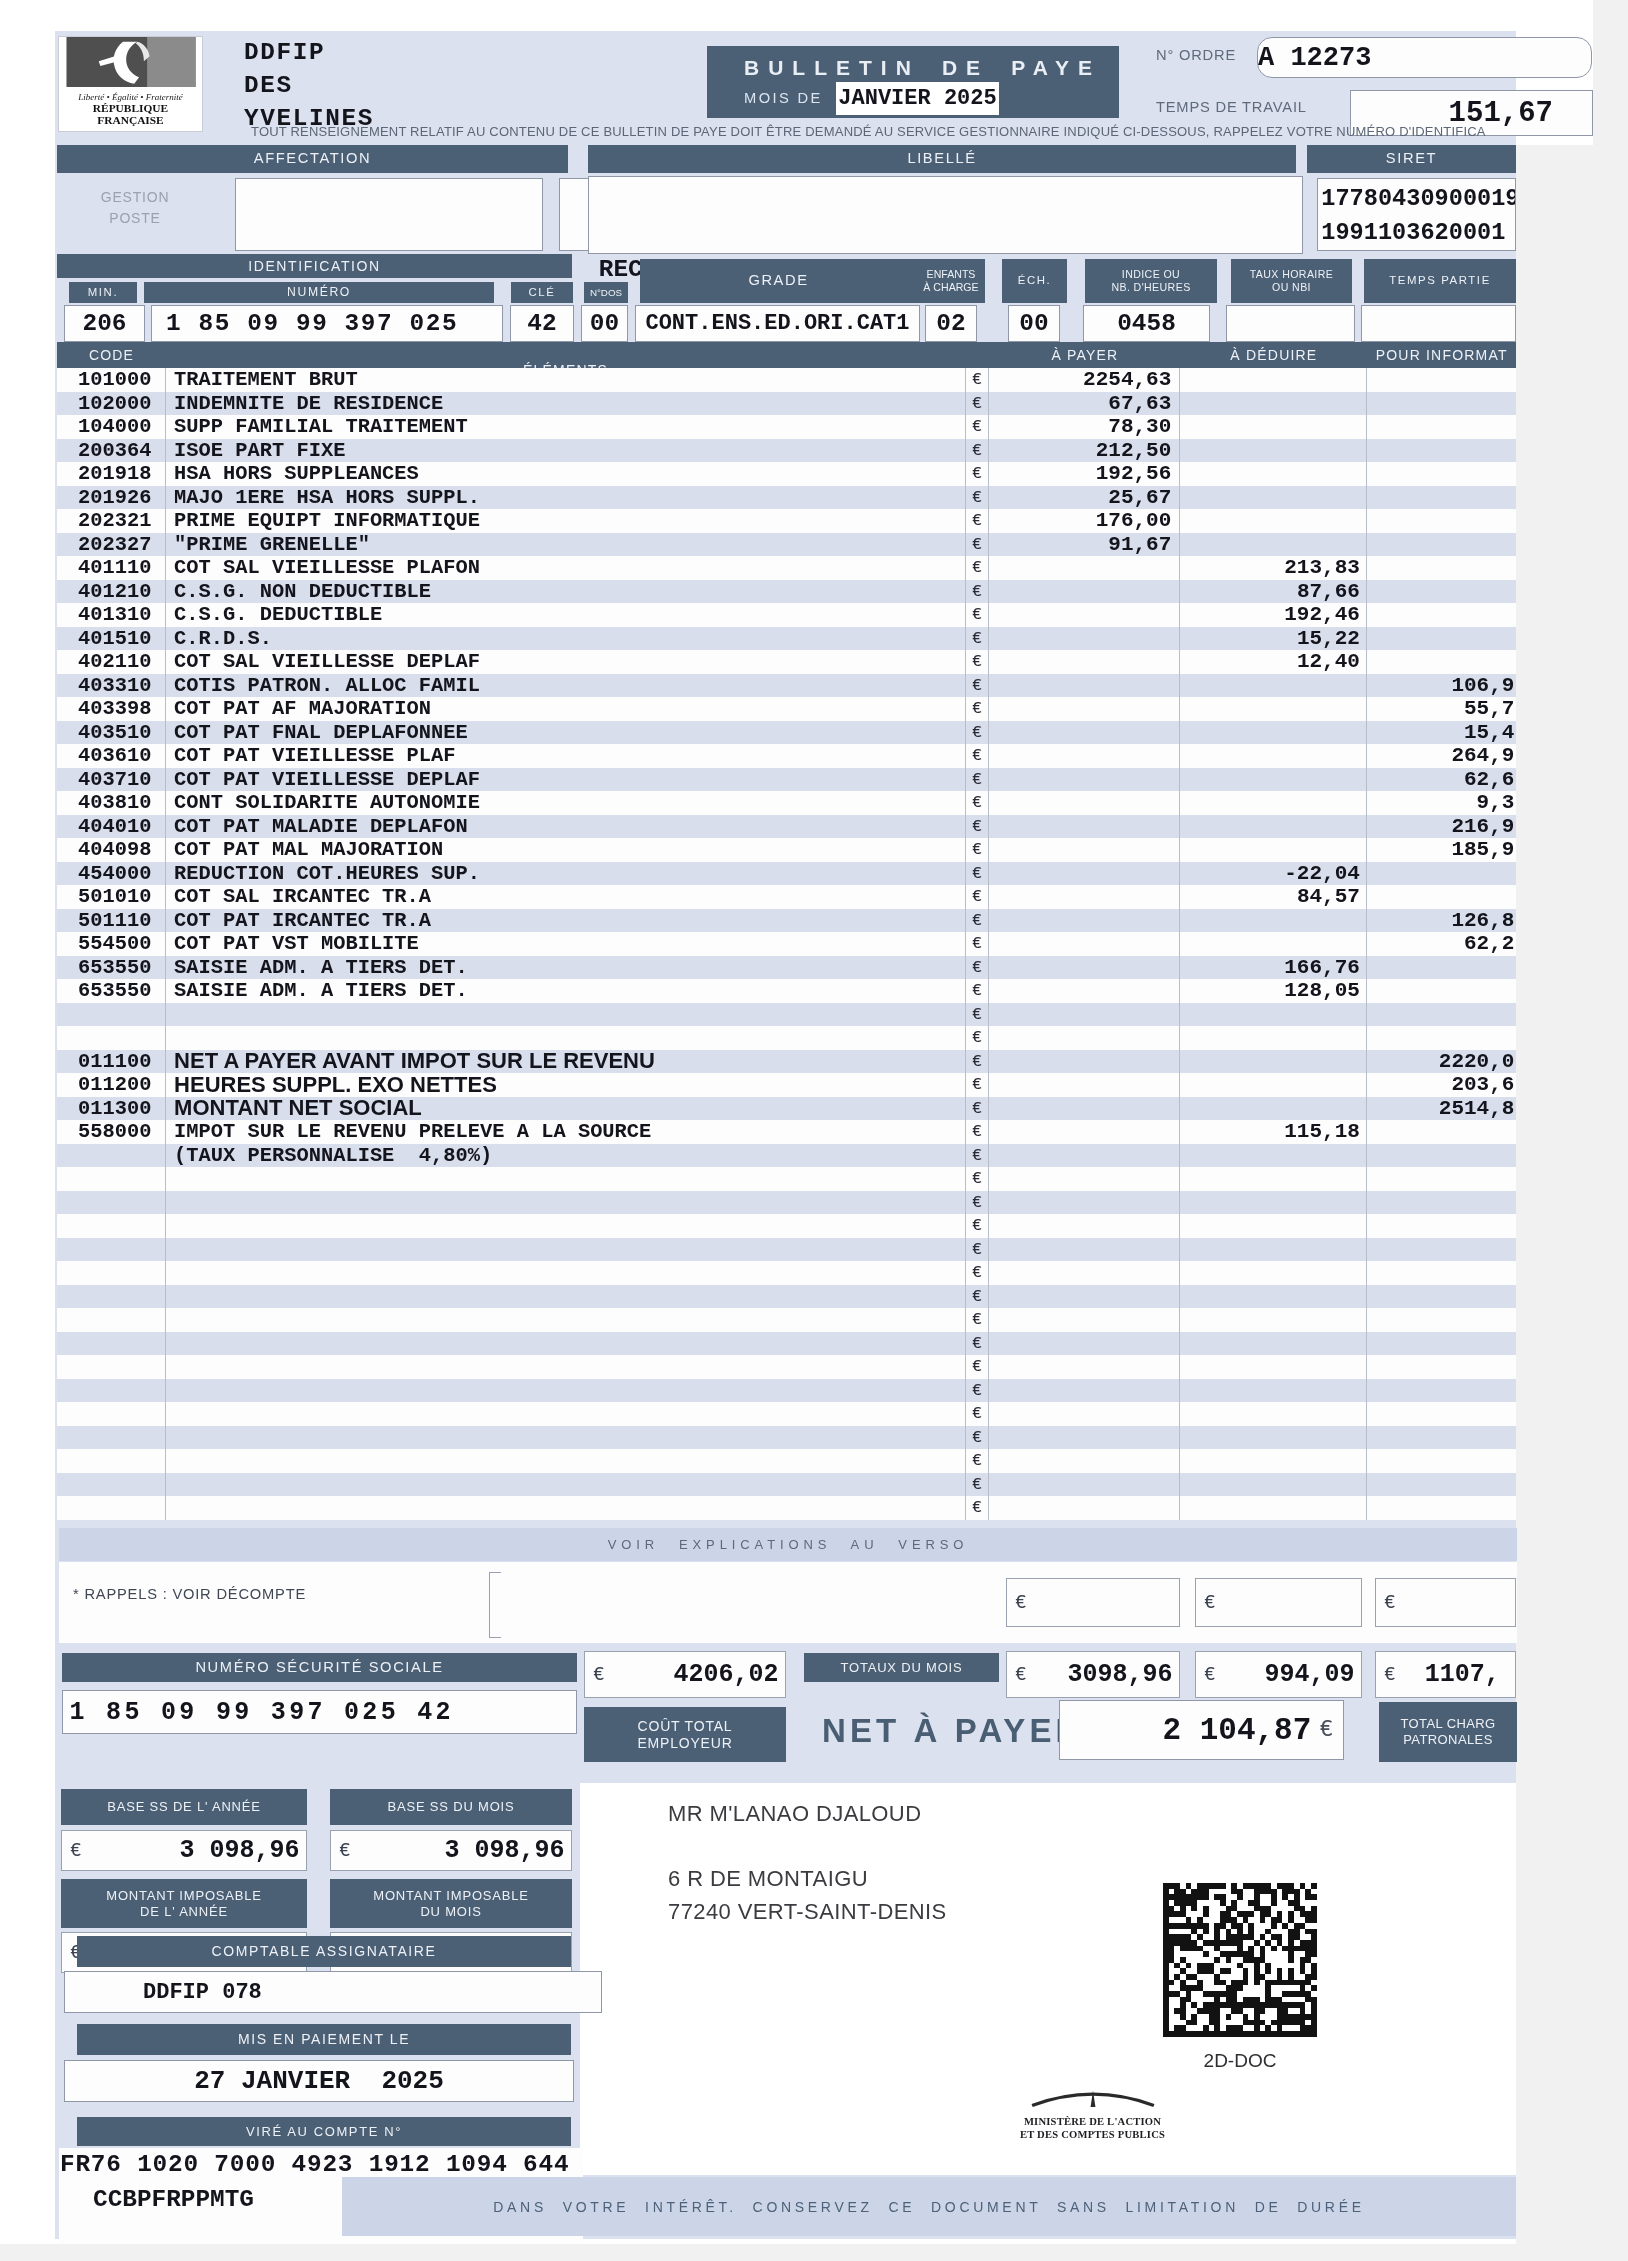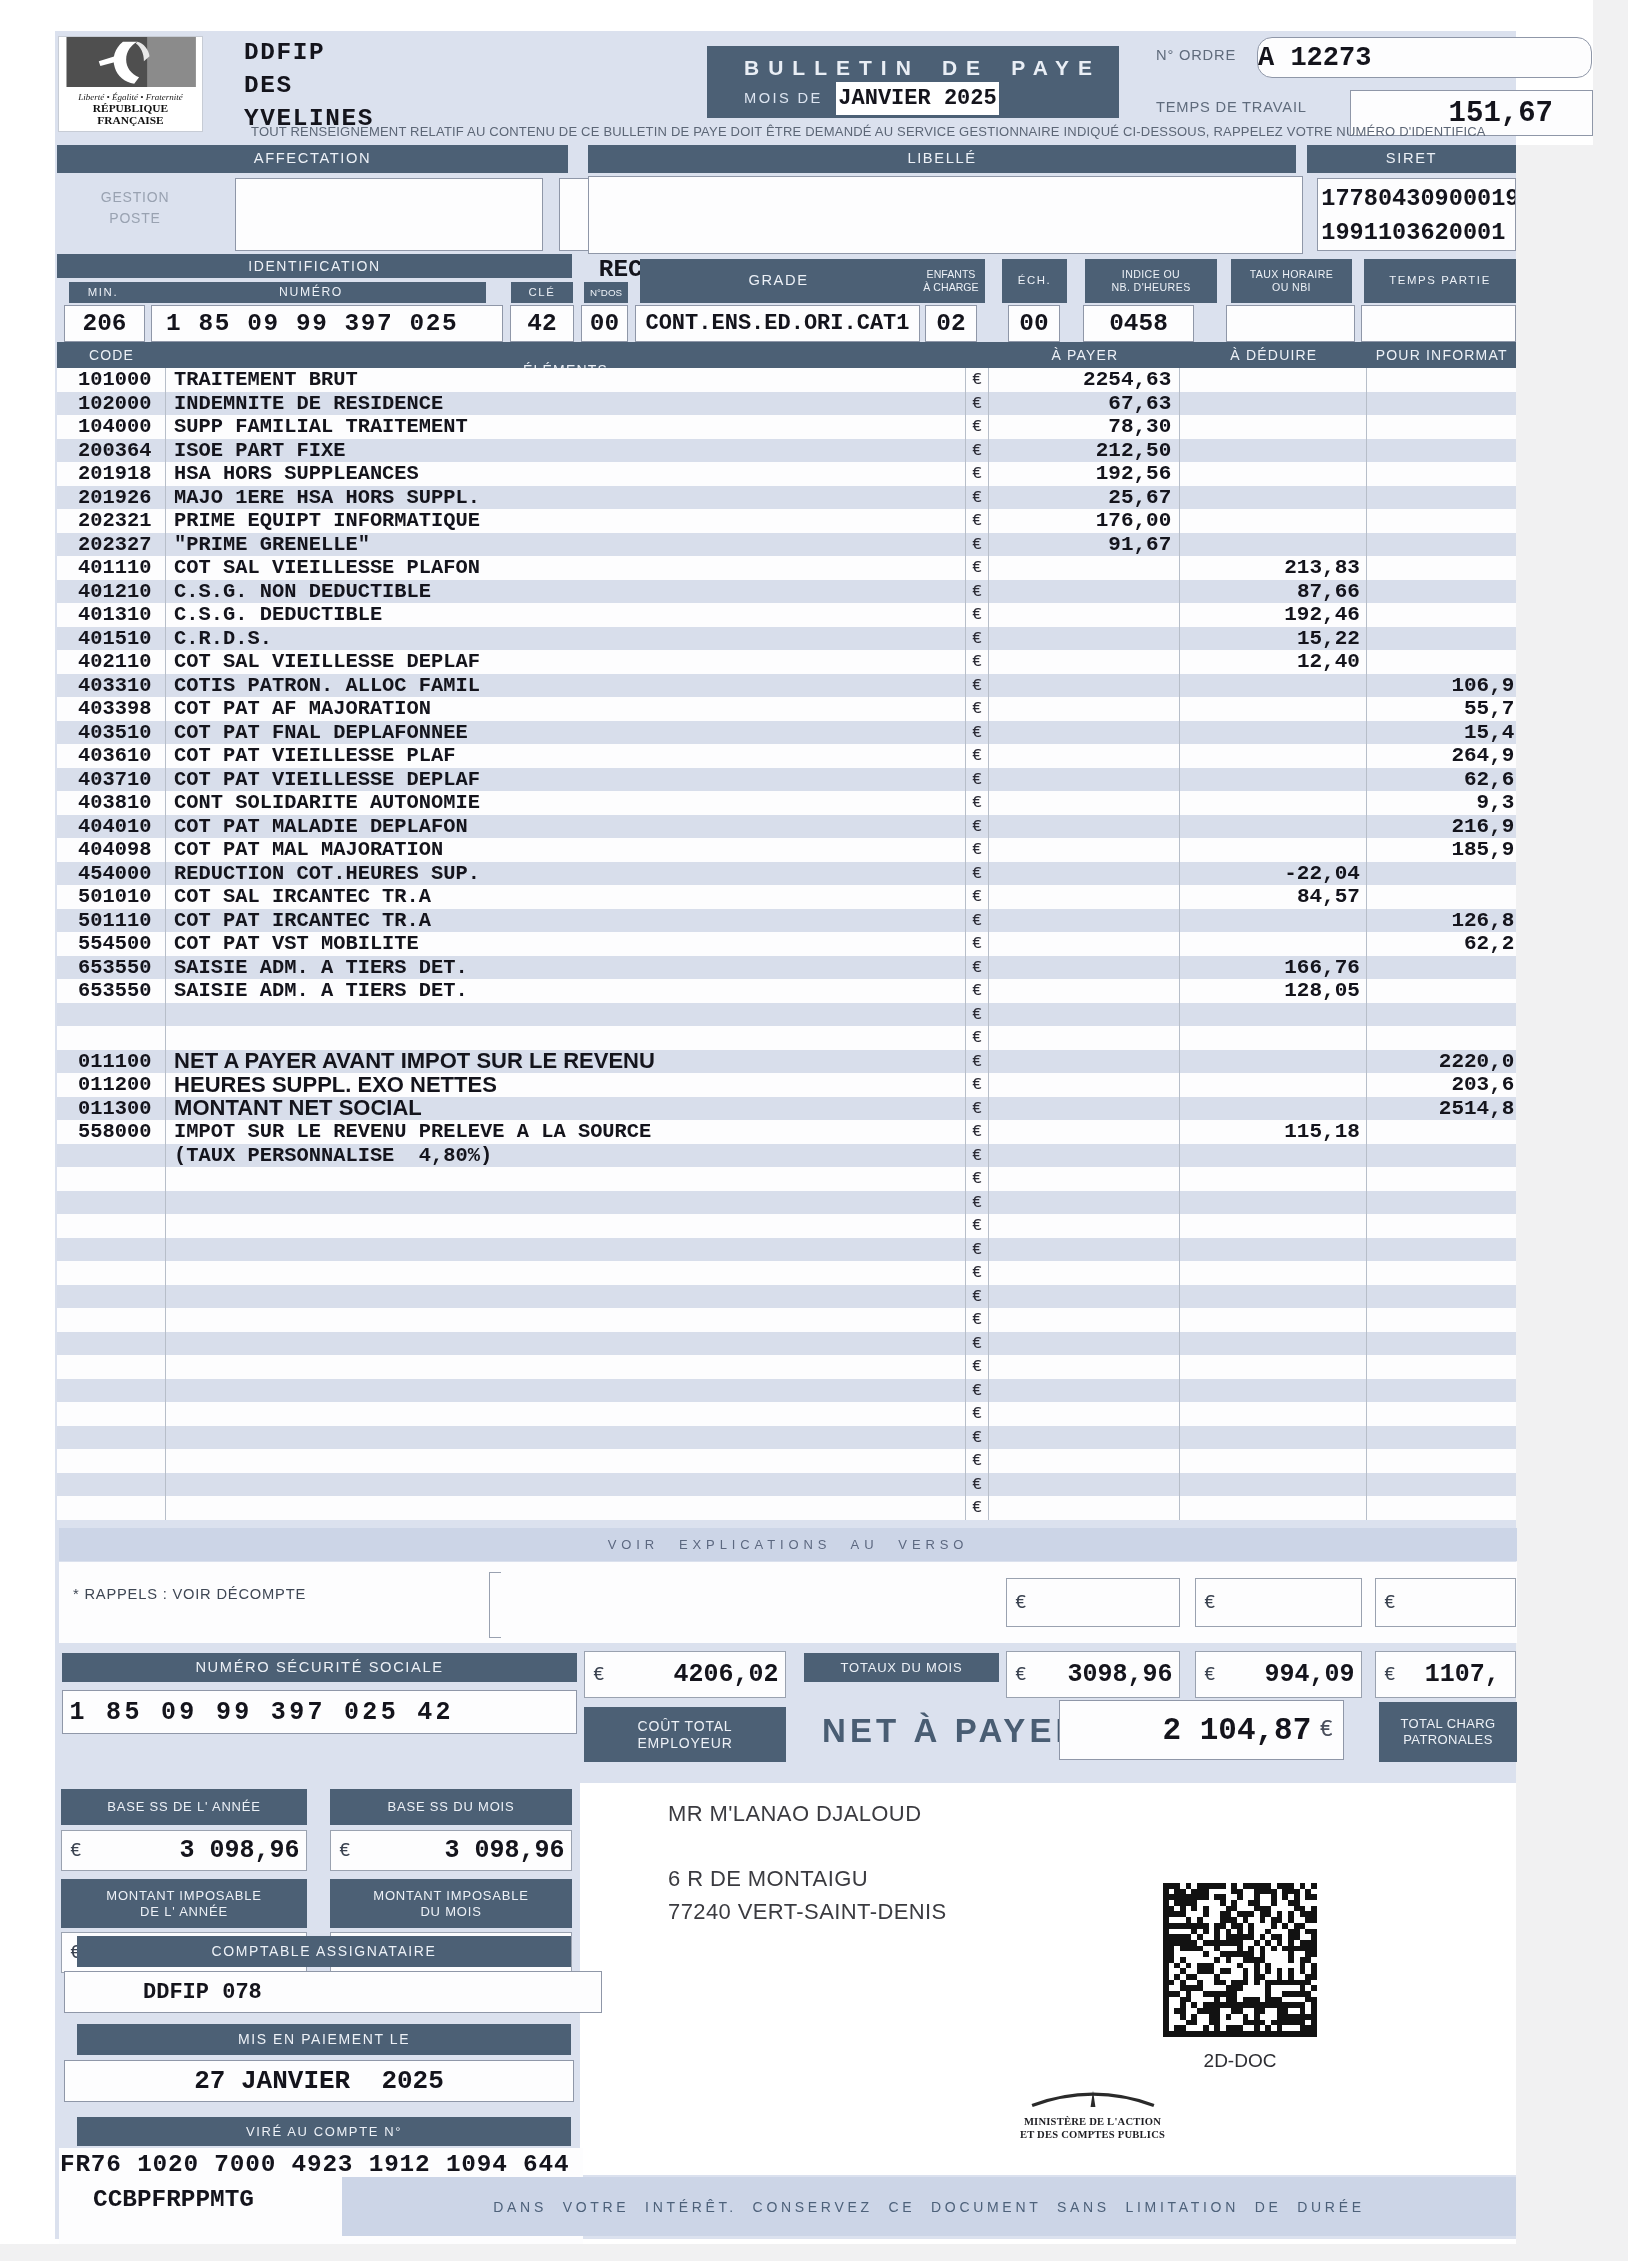--- a/index.html
+++ b/index.html
@@ -44,39 +44,39 @@
   .gbox1{left:235px;top:178px;width:308px;height:73px;padding:3.3px 0 0 54px;font-size:24.4px;
          line-height:34px;white-space:pre;}
   .gbox2{left:559px;top:178px;width:269px;height:73px;text-align:center;font-size:24.4px;padding-top:4.9px;}
   .libbox{left:588px;top:176px;width:715px;height:78px;padding:3.3px 0 0 9.8px;font-size:24.4px;
           line-height:36px;white-space:pre;}
   .siretbox{left:1317px;top:178px;width:199px;height:73px;overflow:hidden;padding:3.3px 0 0 3.3px;
             font-size:23.6px;line-height:34px;white-space:nowrap;}
   
   .id-bar{left:57px;top:254px;width:515px;height:24.4px;font-size:14px;}
   .min-bar{left:69px;top:282px;width:68px;height:21px;font-size:11.4px;}
-  .num-bar{left:136px;top:282px;width:350px;height:21px;font-size:12.2px;}
+  .num-bar{left:144px;top:282px;width:350px;height:21px;font-size:12.2px;}
   .cle-bar{left:511px;top:282px;width:62px;height:21px;font-size:11.4px;}
   .ndos-bar{left:584px;top:282px;width:44px;height:21px;font-size:9.8px;letter-spacing:0;}
   .grade-bar{left:640px;top:259px;width:277px;height:44px;font-size:14.7px;}
   .enf-bar{left:917px;top:259px;width:68px;height:44px;font-size:10.6px;letter-spacing:0;}
   .ech-bar{left:1002px;top:259px;width:65px;height:44px;font-size:11.4px;}
   .ind-bar{left:1085px;top:259px;width:132px;height:44px;font-size:10.6px;letter-spacing:0.4px;}
   .taux-bar{left:1231px;top:259px;width:121px;height:44px;font-size:10.6px;letter-spacing:0.4px;}
   .tp-bar{left:1364px;top:259px;width:152px;height:44px;font-size:11.4px;overflow:hidden;}
   .vbox{position:absolute;top:305px;height:37px;background:#fdfdfe;border:0.8px solid #8f97a8;
         box-sizing:border-box;display:flex;align-items:center;justify-content:center;font-size:24.4px;}
   .v-min{left:64px;width:81px;}
   .v-num{left:151px;width:352px;justify-content:flex-start;padding-left:14px;letter-spacing:1.6px;white-space:pre;}
   .v-cle{left:510px;width:64px;}
   .v-ndos{left:581px;width:47px;}
   .v-grade{left:635px;width:285px;font-size:22px;}
   .v-enf{left:925px;width:52px;}
   .v-ech{left:1008px;width:52px;}
-  .v-ind{left:1083px;width:111px;}
+  .v-ind{left:1083px;width:127px;}
   .v-taux{left:1226px;width:129px;}
   .v-tp{left:1361px;width:155px;}
   
   .thead{left:57px;top:342px;width:1459px;height:26px;background:#4c6075;display:flex;
          color:#edf1f7;font-size:14px;letter-spacing:1.2px;position:absolute;align-items:center;}
   .thead div{display:flex;align-items:center;justify-content:center;height:100%;box-sizing:border-box;}
   .h-code{width:109px;}.h-el{width:799px;margin-top:30px;}.h-eu{width:24.4px;}.h-pay{width:191px;}
   .h-ded{width:187px;}.h-info{flex:1;overflow:hidden;white-space:nowrap;}
   .tbody{left:57px;top:368px;width:1459px;position:absolute;}
   .row{display:flex;height:23.5px;align-items:center;}

